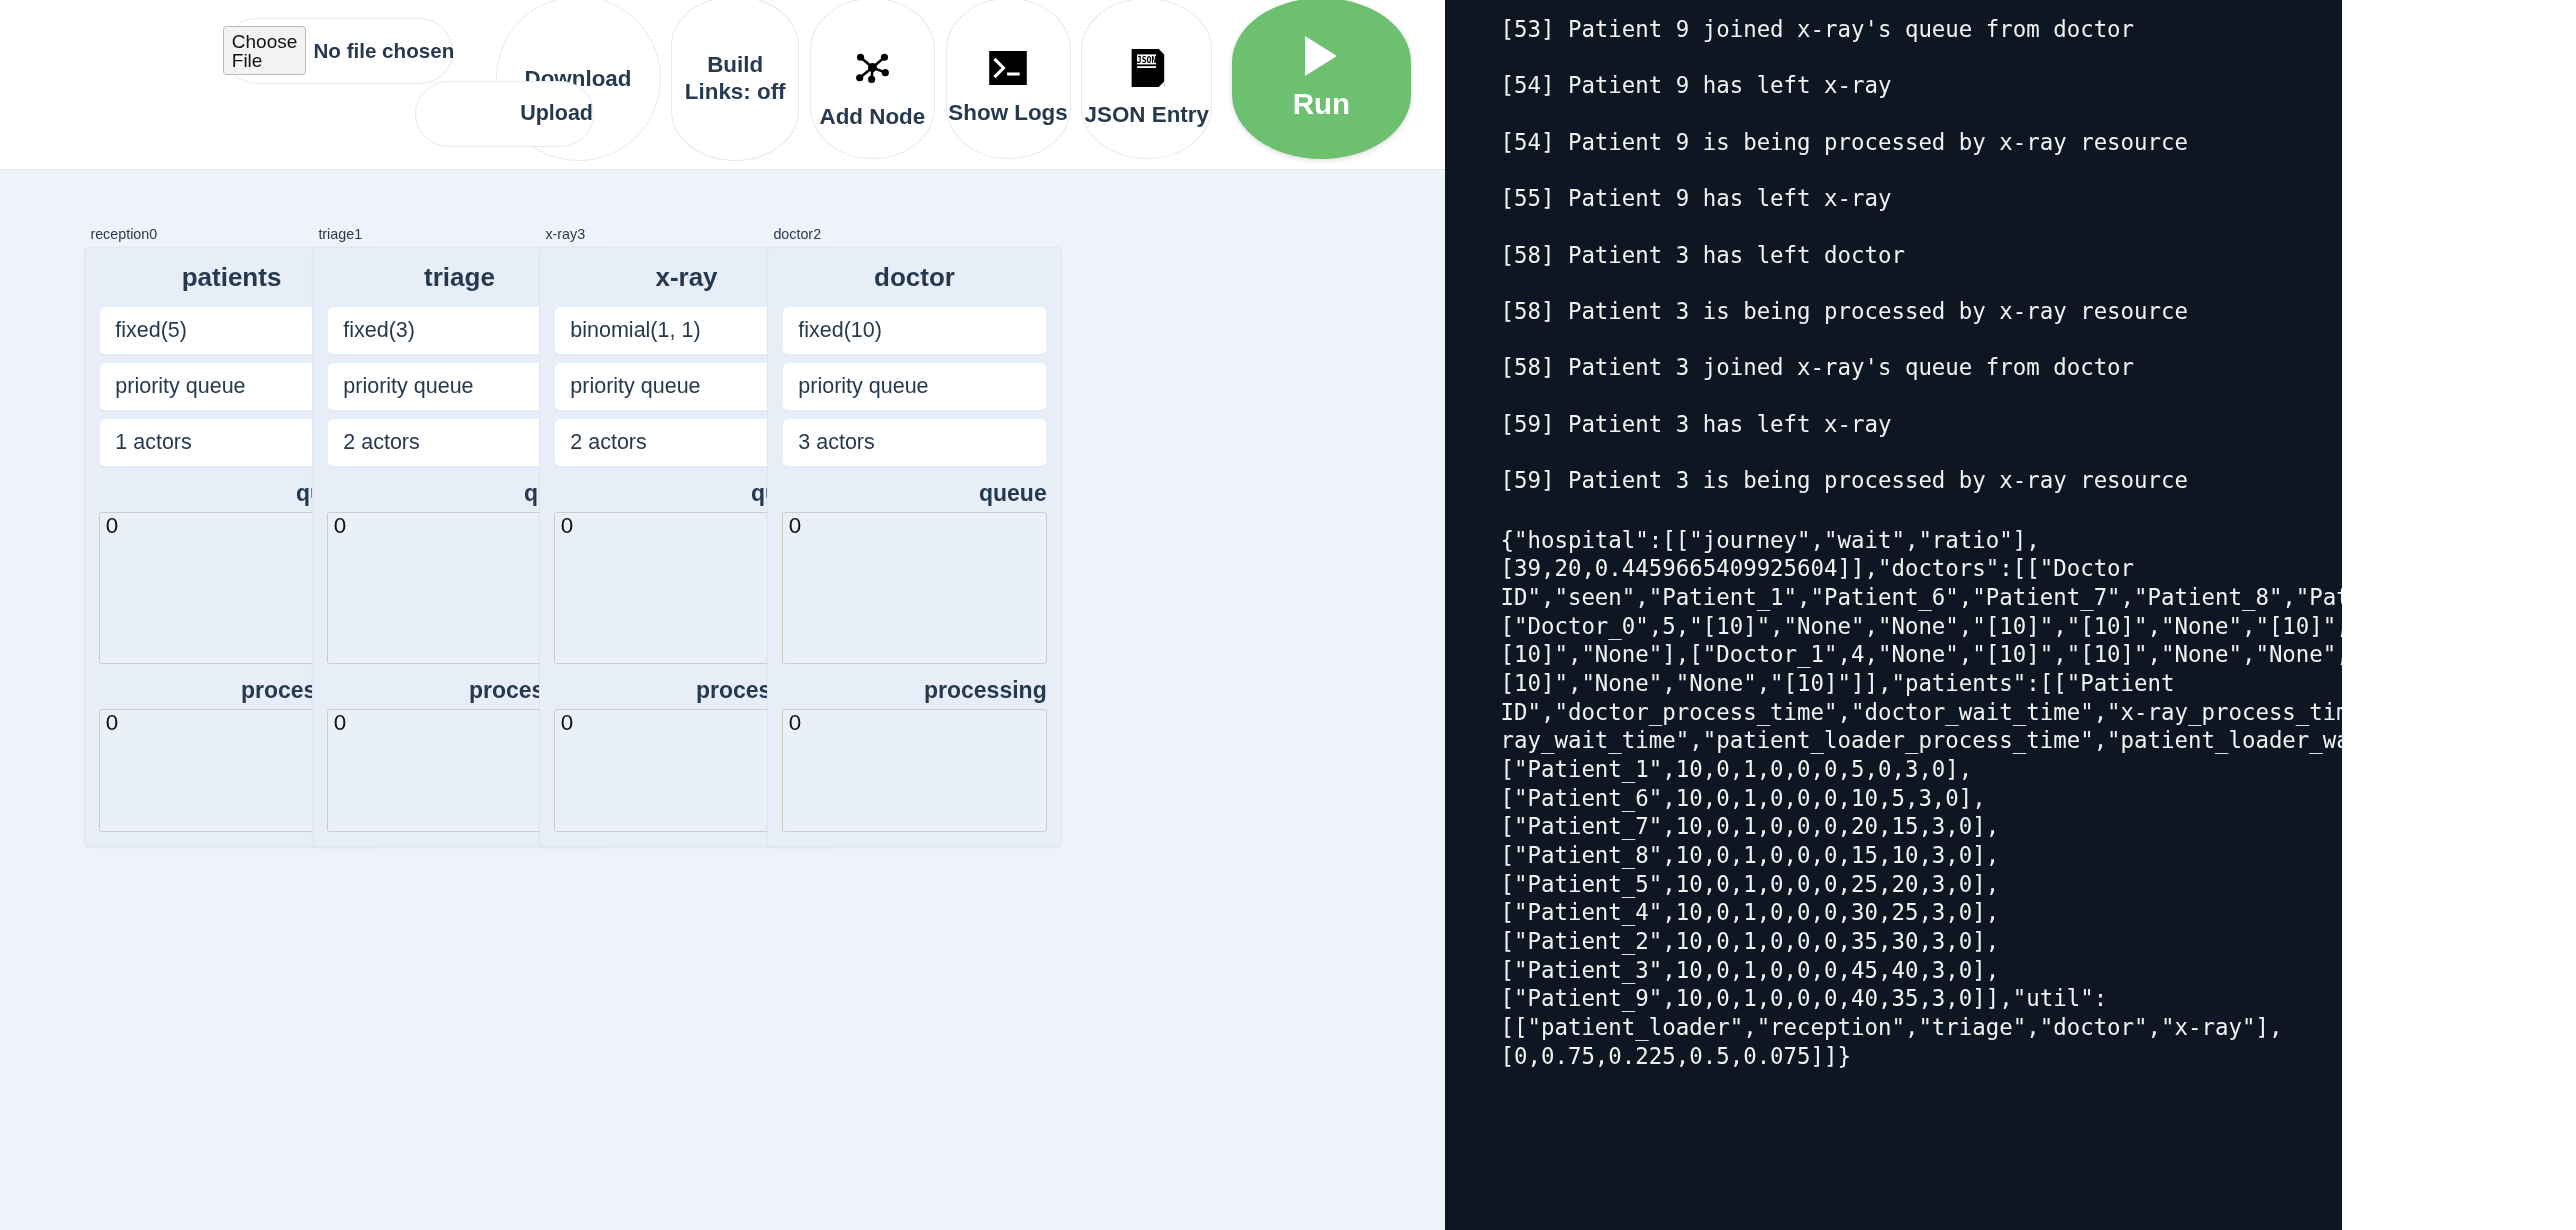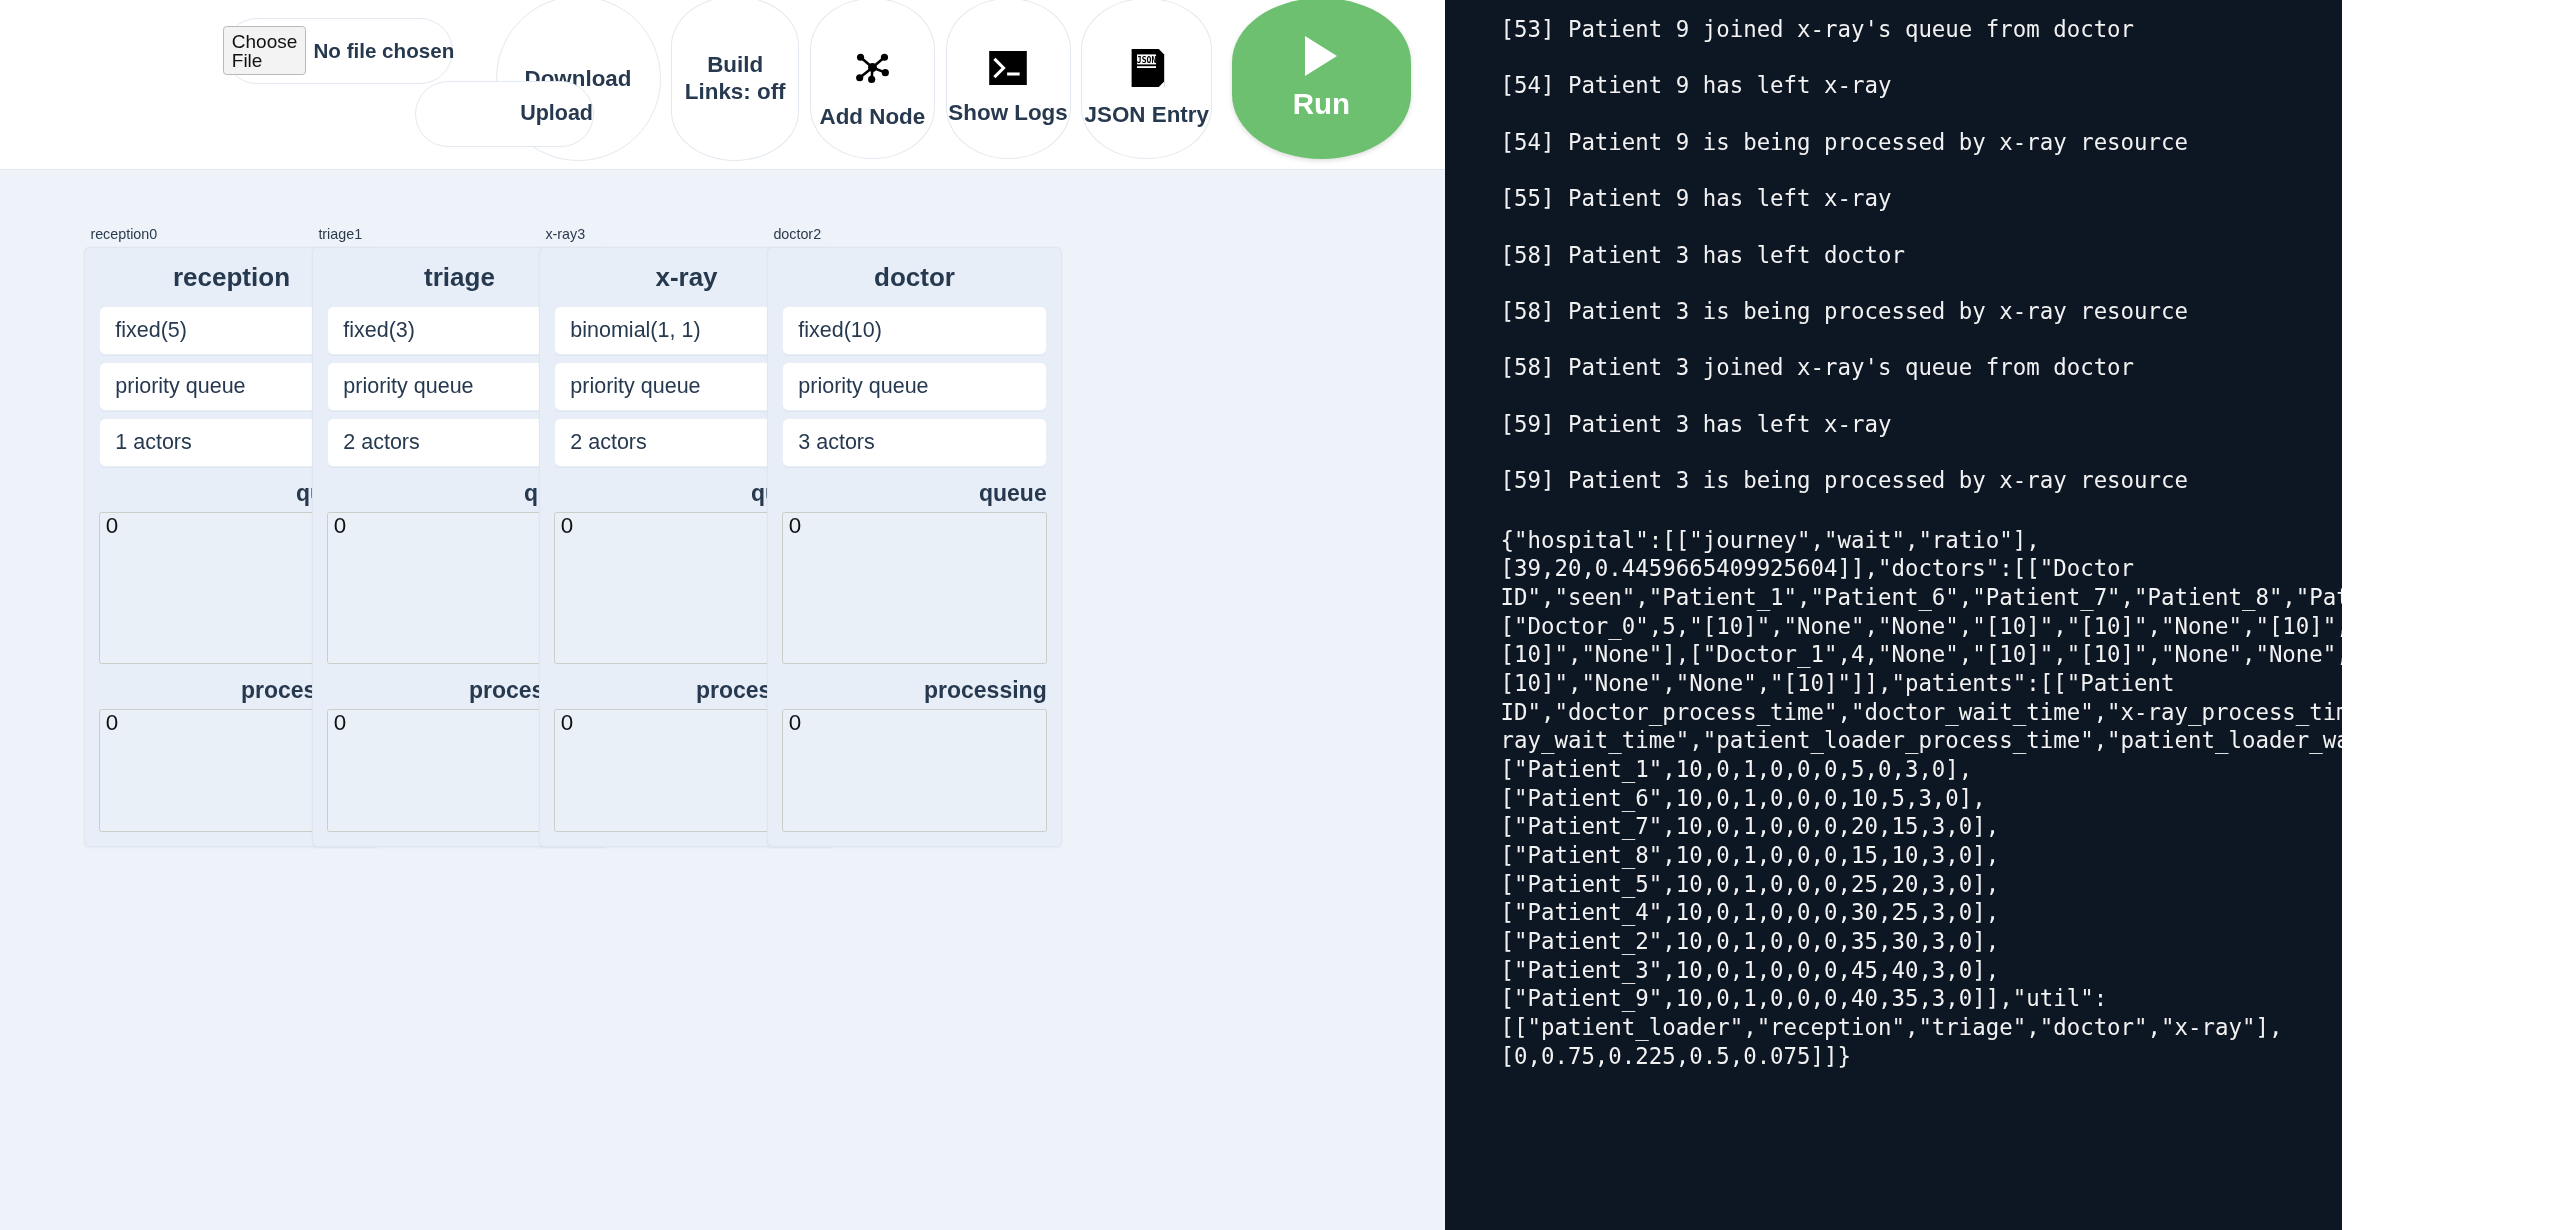--- a/index.html
+++ b/index.html
@@ -284,21 +284,21 @@
 
         <line x1="554" y1="292" x2="607" y2="292" stroke="#8a98a8" stroke-width="3" marker-end="url(#arw)"></line>
 
         <line x1="809" y1="292" x2="862" y2="292" stroke="#8a98a8" stroke-width="3" marker-end="url(#arw)"></line>
 
         <path d="M1060 340 C 1060 560, 900 520, 816 520 C 720 520, 613 470, 613 330" stroke="#c2ccd8" stroke-width="3" fill="none" marker-end="url(#arw)"></path>
       </svg>
 
       <div class="node" style="left:84px; top:29px;">
         <div class="node-id">reception0</div>
-        <div class="node-title">reception</div>
+        <div class="node-title">patients</div>
         <div class="field">fixed(5)</div>
         <div class="field">priority queue</div>
         <div class="field">1 actors</div>
         <div class="section-label">queue</div>
         <div class="box box-queue">0</div>
         <div class="section-label">processing</div>
         <div class="box box-proc">0</div>
       </div>
 
       <div class="node" style="left:312px; top:29px;">

